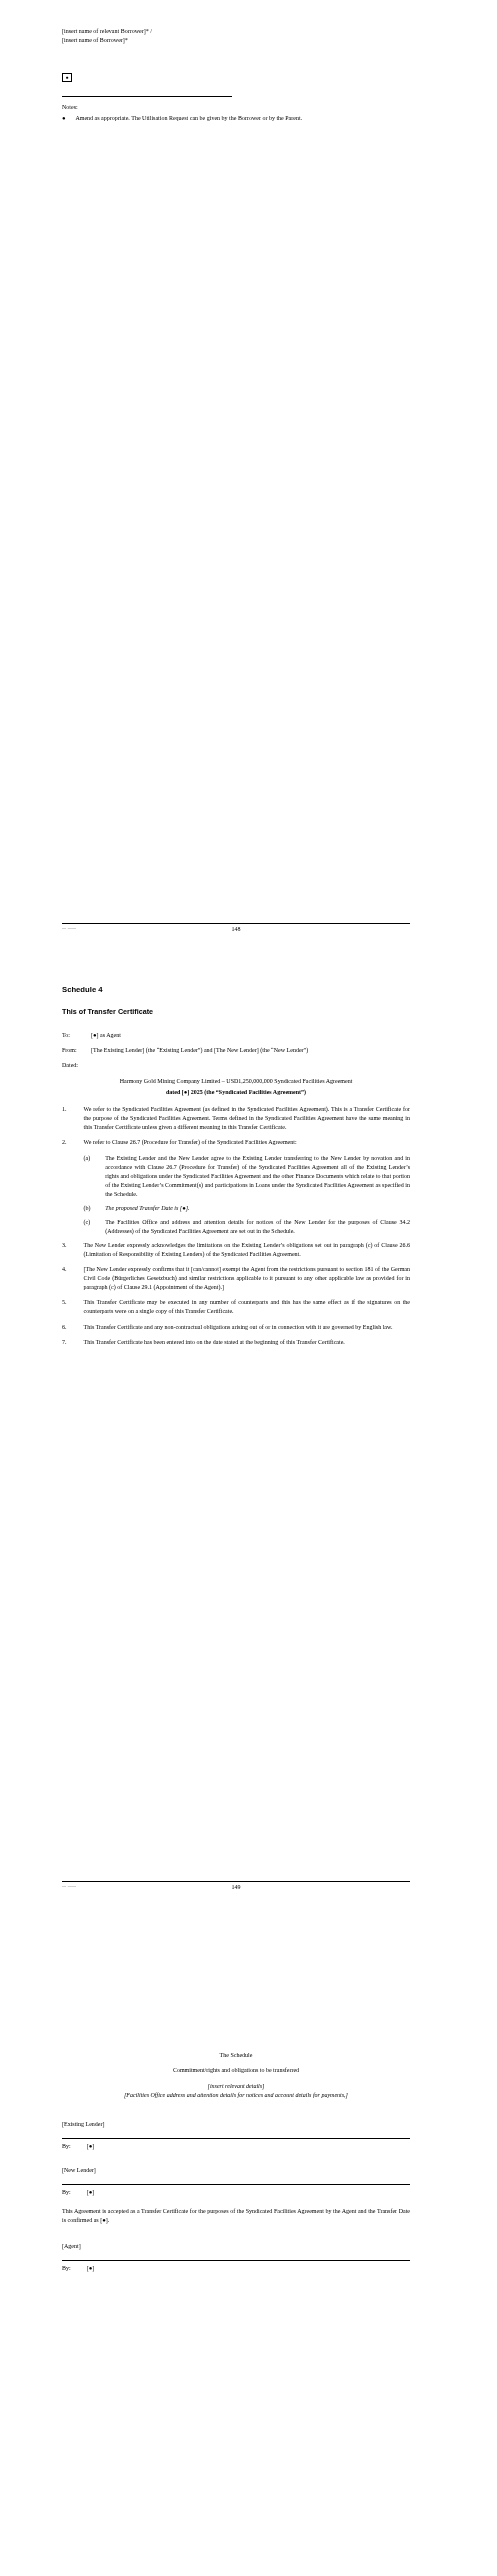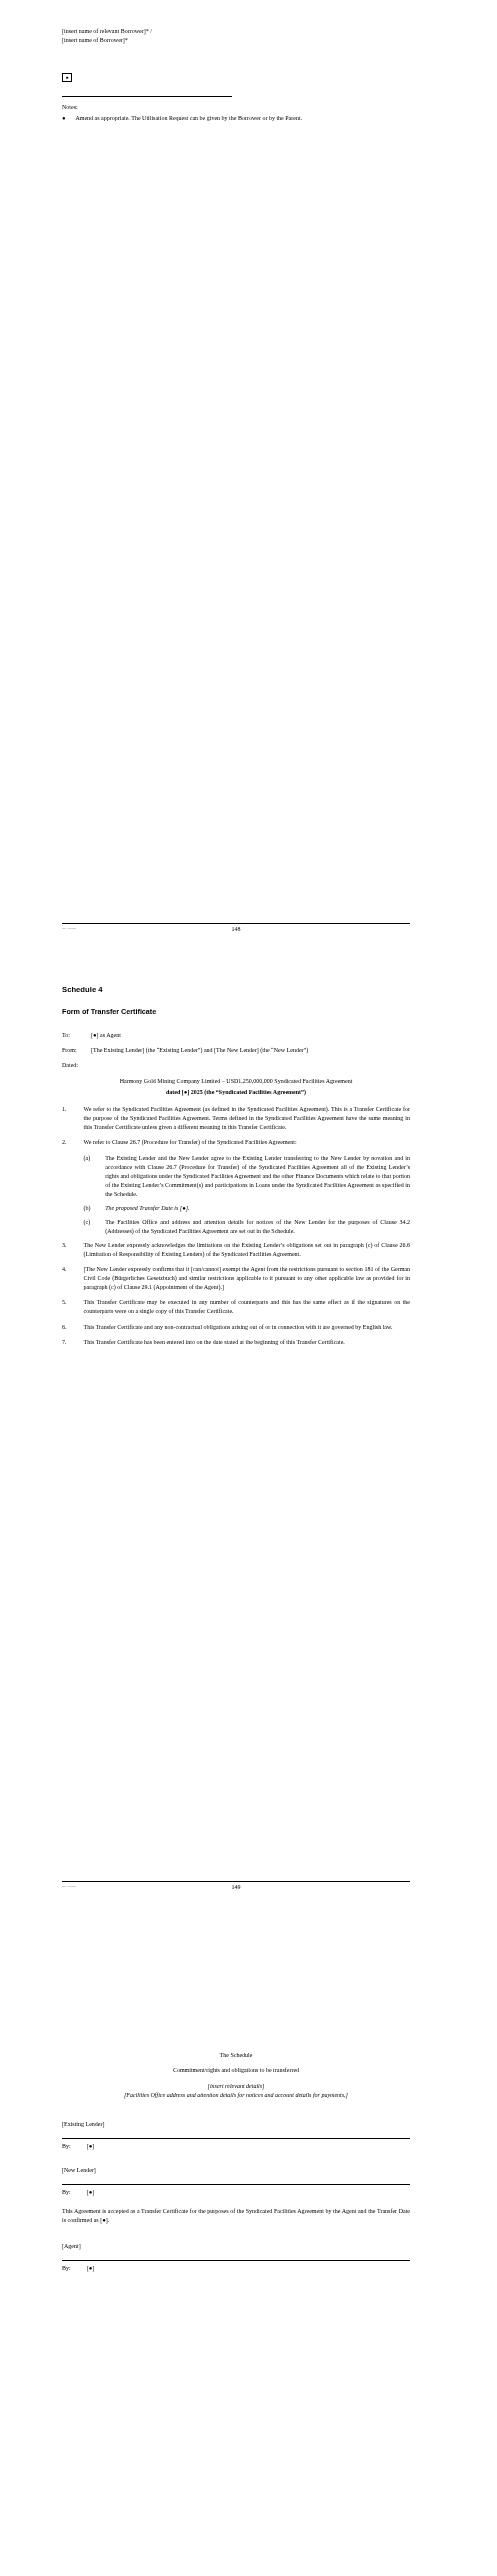--- a/index.html
+++ b/index.html
@@ -163,21 +163,21 @@
     <div class="footer">
       <div class="leftcode">— ——</div>
       <div class="rule"></div>
       <div class="num">148</div>
     </div>
   </section>
 
   <section class="page pg149">
     <div class="page-inner">
       <h2 class="sched">Schedule 4</h2>
-      <h3 class="formtitle">Form of Transfer Certificate</h3>
+      <h3 class="formtitle">This of Transfer Certificate</h3>
 
       <div class="kv">
         <div class="k">To:</div>
         <div class="v">[●] as Agent</div>
       </div>
       <div class="kv">
         <div class="k">From:</div>
         <div class="v">[The Existing Lender] (the “Existing Lender”) and [The New Lender] (the “New Lender”)</div>
       </div>
       <div class="dated">Dated:</div>

